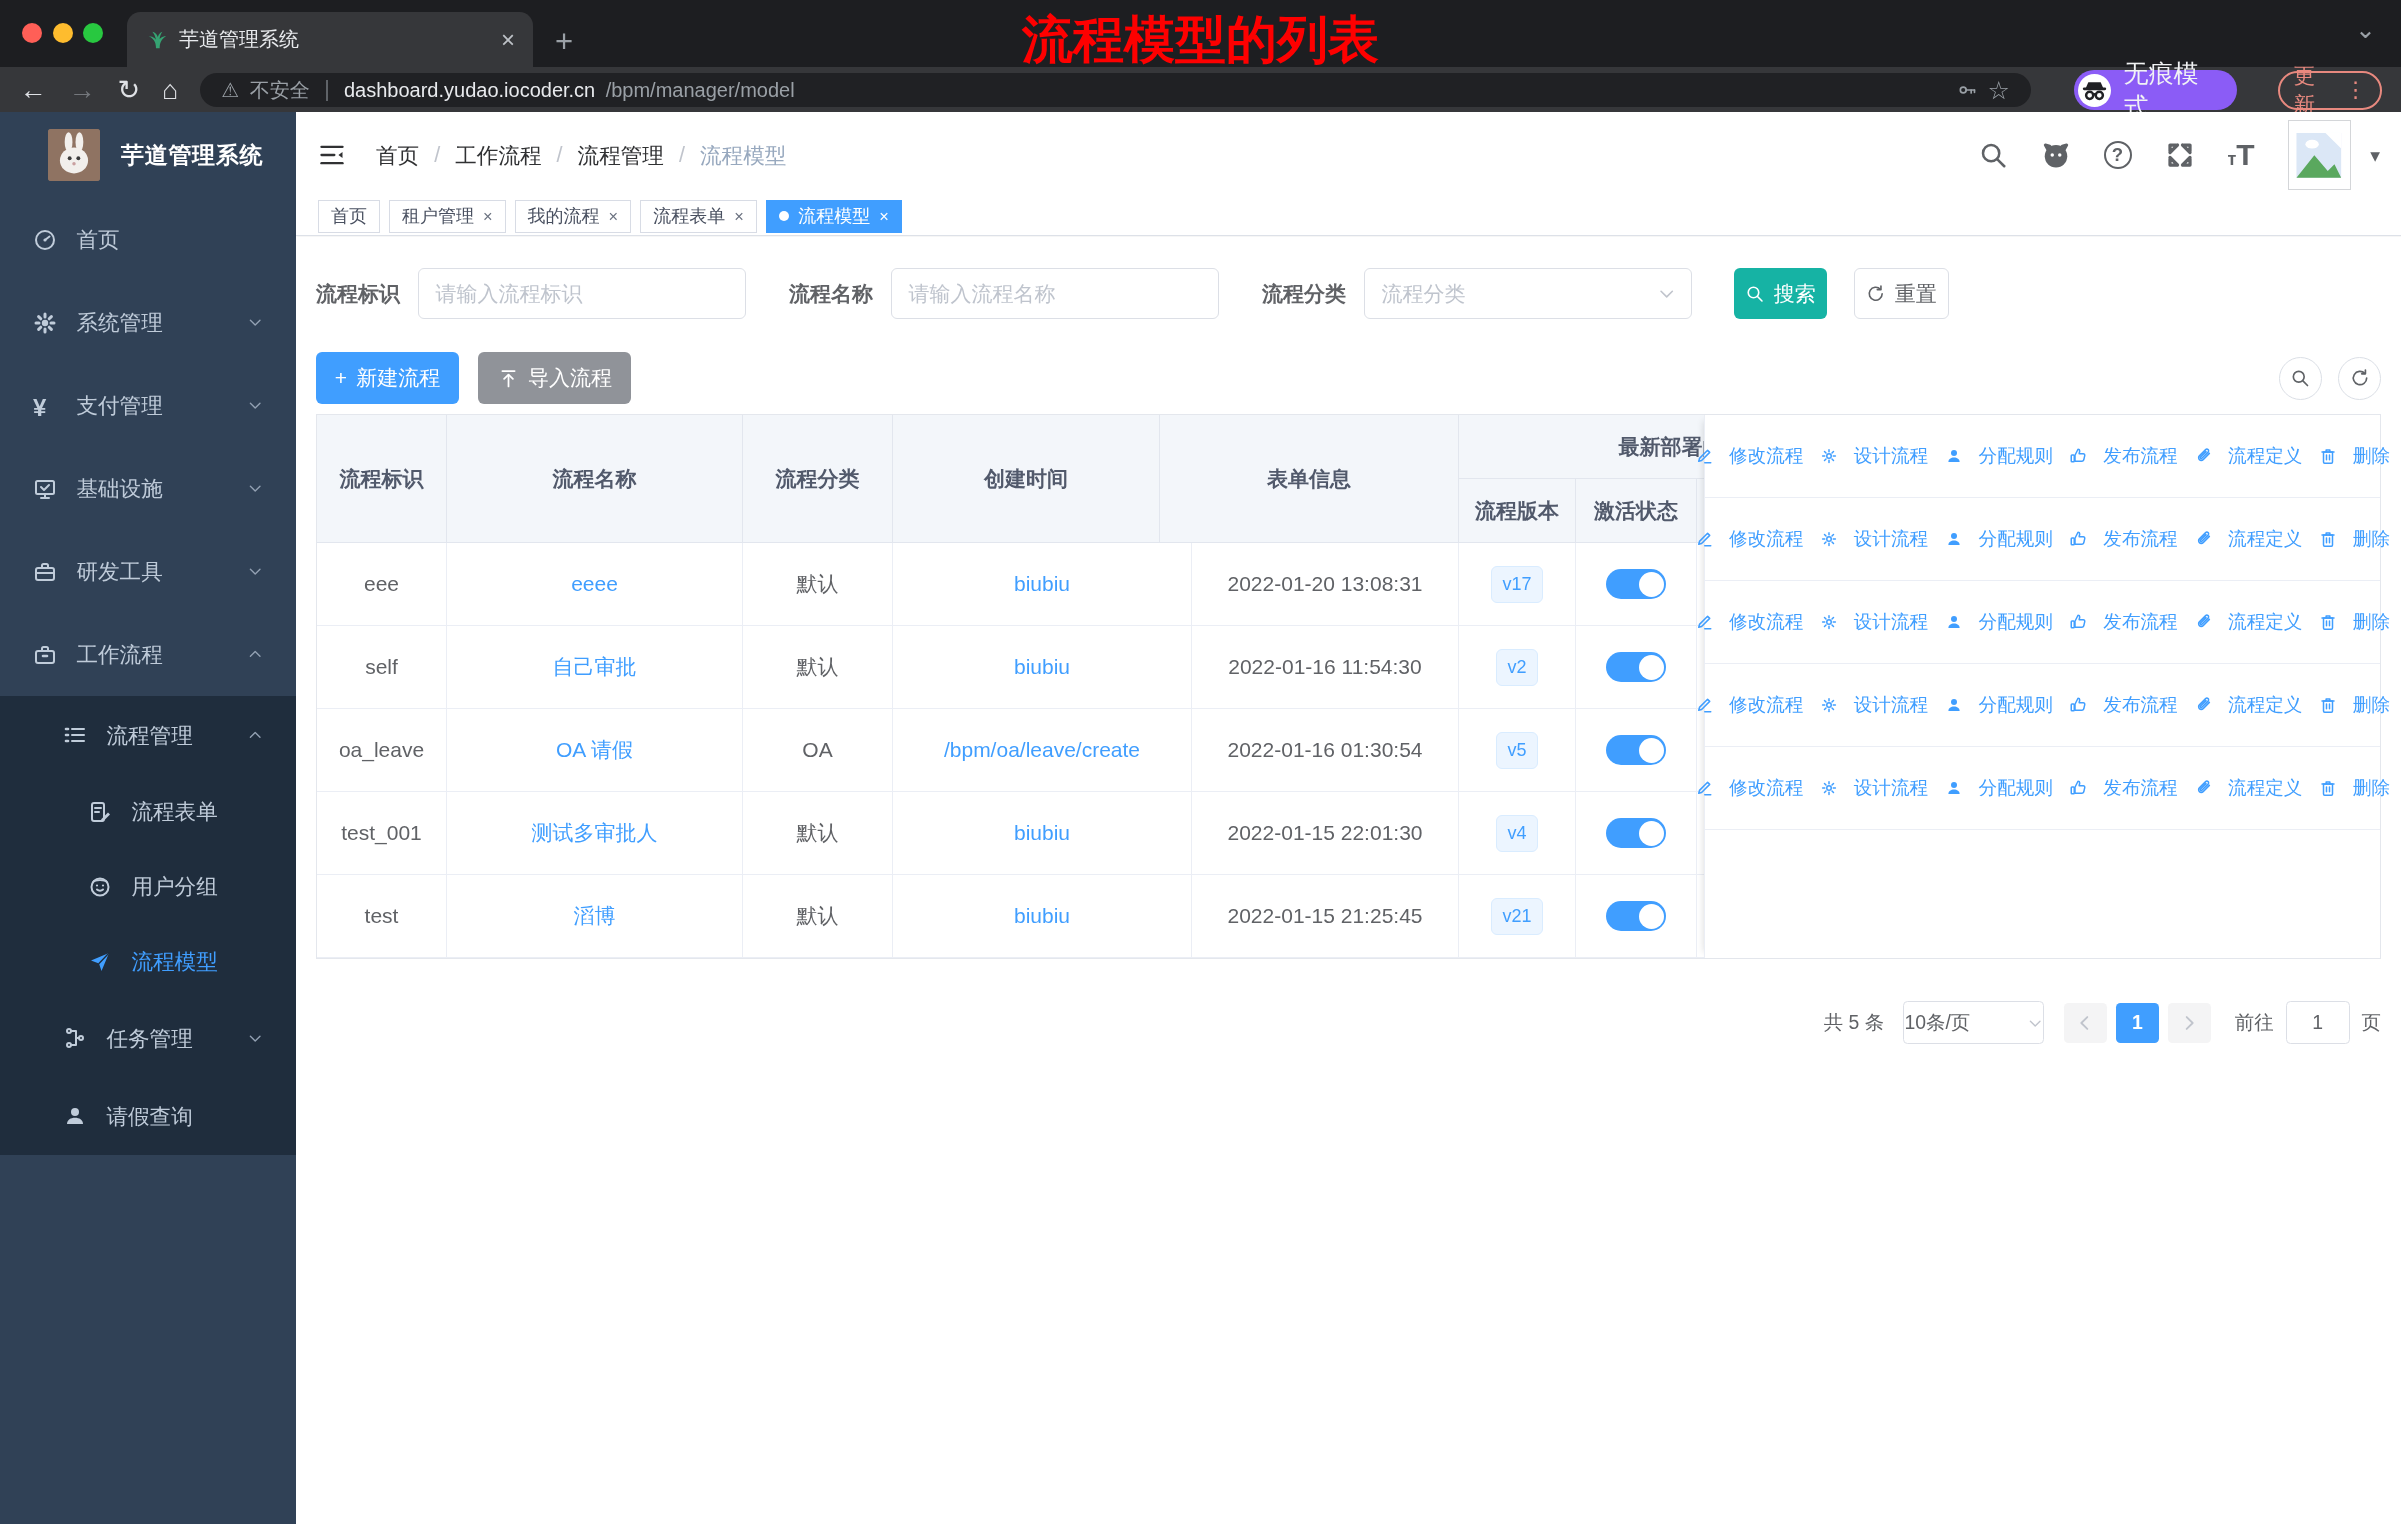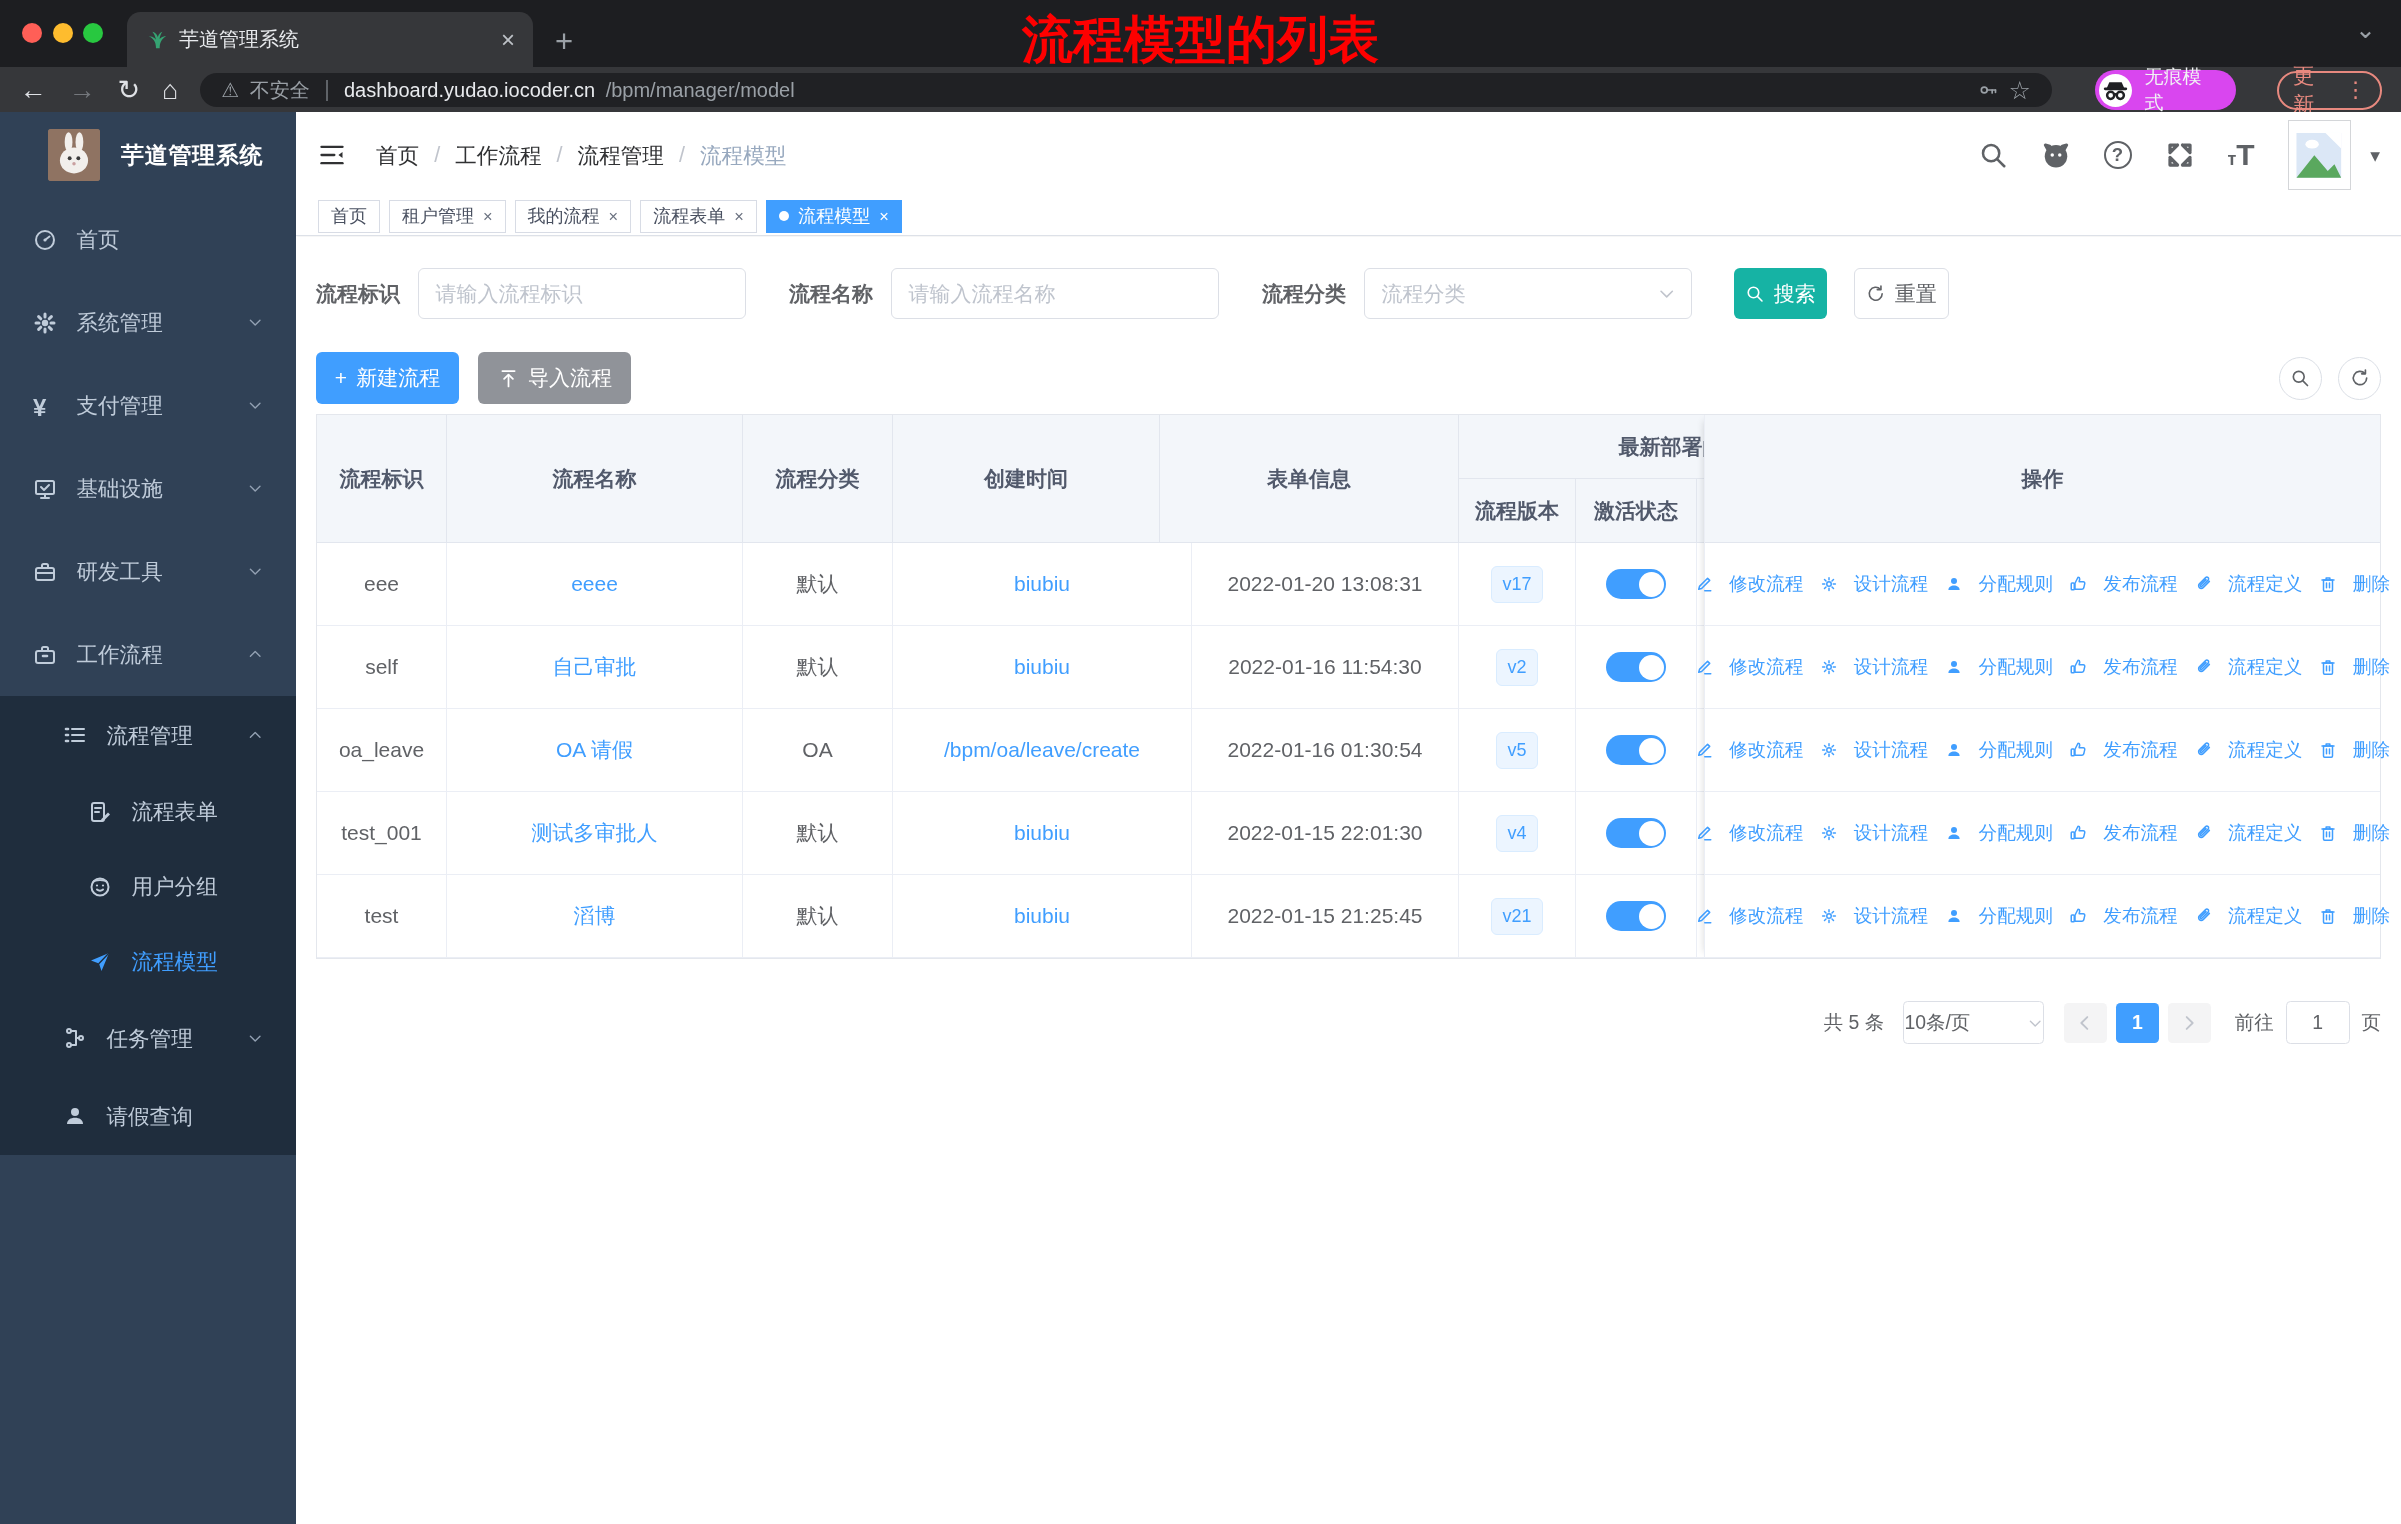--- a/index.html
+++ b/index.html
@@ -19,22 +19,22 @@
   #newtab-btn { position:absolute; left:555px; top:24px; color:#9aa0a6; font-size:31px; font-weight:300; }
   #tabsearch { position:absolute; right:25px; top:15px; color:#9aa0a6; font-size:25px; }
   #toolbar { position:absolute; left:0; top:67px; width:2401px; height:46px; background:#36373a;
     display:flex; align-items:center; padding:0 19.4px; gap:22px; }
   .navic { color:#dfe1e5; font-size:27px; line-height:1; }
   .navic.dim { color:#74777c; }
   #urlbar { width:1891px; height:34px; border-radius:17px; background:#202124; display:flex;
     align-items:center; padding:0 21px; gap:10.4px; font-size:20px; color:#9aa0a6; }
   .url-divider { width:1.5px; height:21px; background:#5f6368; margin:0 6px; }
   .url-host { color:#e8eaed; }
-  #incognito-badge { margin-left:21px; height:40px; border-radius:20px; background:#d946ef;
-    display:flex; align-items:center; gap:12px; padding:0 18px 0 4.5px; color:#f1f3f4; font-size:19px; }
+  #incognito-badge { margin-left:21px; height:40px; border-radius:20px; background:#8b5cf6;
+    display:flex; align-items:center; gap:12px; padding:0 18px 0 4.5px; color:#f1f3f4; font-size:25px; }
   .incog-circle { width:33px; height:33px; }
   #update-pill { margin-left:19.4px; height:39px; border:2.2px solid #e8897f; border-radius:21px;
     color:#e8897f; display:flex; align-items:center; gap:10.4px; padding:0 13.4px; font-size:21.6px; }
 
   
   #sidebar { position:absolute; left:0; top:112px; width:296px; bottom:0; background:#304156; }
   #logo { height:86px; display:flex; align-items:center; padding-left:48px; gap:21px; }
   #logo-img { width:52px; height:52px; border-radius:3px; background:#8a7265; overflow:hidden; flex:none; }
   #logo-title { color:#fff; font-size:23px; font-weight:700; letter-spacing:0.7px; }
   .mitem { position:relative; display:flex; align-items:center; gap:19.4px; color:#bfcbd9;
@@ -644,21 +644,20 @@
           </div>
    <div class="td c7">
             <span class="toggle on">
               <span class="knob"></span>
             </span>
           </div>
    <div class="td c8"></div>
  </div>
       </div>
     <div id="fixedcol">
-      <div class="fh">操作</div>
       <div id="fixedrows">
           <div class="fr">
             <a class="alink">
       <span class="ic">
                 <svg viewBox="0 0 24 24" fill="none" stroke="currentColor" stroke-width="2" stroke-linecap="round" stroke-linejoin="round">
                   <path d="M5 19l1-3.8L16.8 4.4l2.8 2.8L8.8 18 5 19z"></path>
                   <line x1="13" y1="21" x2="21" y2="21"></line>
                 </svg>
               </span>
       <span>修改流程</span>

